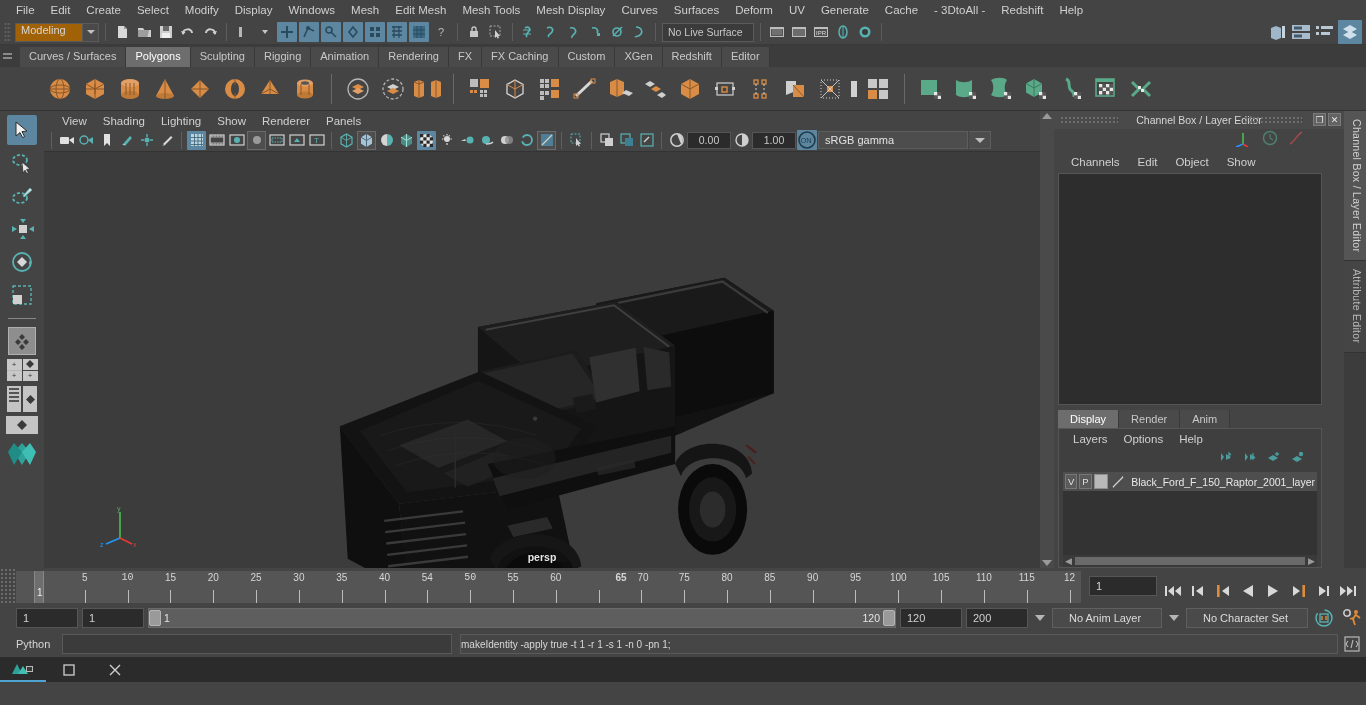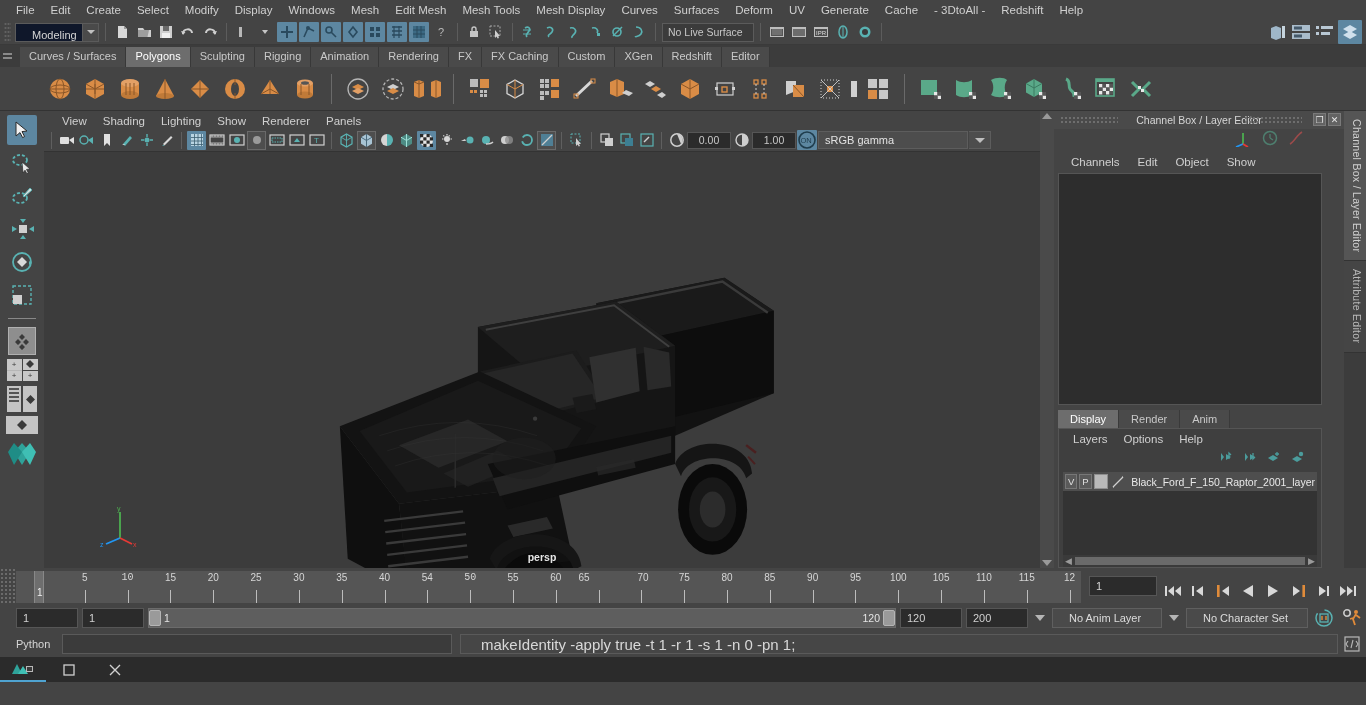--- a/index.html
+++ b/index.html
@@ -27,23 +27,23 @@
   .statusline {
     height: 25px; background: #444444; display: flex; align-items: center;
     padding: 0 4px; gap: 2px; border-bottom: 1px solid #3a3a3a;
   }
   .gripper {
     width: 7px; height: 20px; background:
       radial-gradient(circle, #666 1px, transparent 1.2px) 0 0/3px 4px;
     opacity: .85; flex: none; margin-right: 2px;
   }
   .menuset {
-    width: 84px; height: 19px; background: #0f172a; border: 1px solid #5b5b5b;
-    color: #d5d5d5; font-size: 11px; display: flex; align-items: flex-end;
-    padding-left: 16px; position: relative; flex: none;
+    width: 84px; height: 19px; background: #a16207; border: 1px solid #5b5b5b;
+    color: #d5d5d5; font-size: 11px; display: flex; align-items: flex-start;
+    padding-left: 5px; position: relative; flex: none;
   }
   .menuset .arrow {
     position: absolute; right: 0; top: 0; bottom: 0; width: 16px;
     background: #4a4a4a; border-left: 1px solid #5b5b5b;
     display: flex; align-items: center; justify-content: center;
   }
   .menuset .arrow:after {
     content: ''; border-left: 4px solid transparent; border-right: 4px solid transparent;
     border-top: 4px solid #c0c0c0;
   }
@@ -260,22 +260,22 @@
     height: 20px; background: #4a4a4a; border: 1px solid #5f5f5f; color: #dcdcdc;
     font-size: 11px; display: flex; align-items: center; padding: 0 16px; flex: none;
   }
 
   
   .cmdrow { height: 26px; background: #444; display: flex; align-items: center; padding-left: 16px; gap: 4px; }
   .cmd-label { font-size: 11px; color: #d6d6d6; width: 42px; flex: none; }
   .cmd-input { width: 390px; height: 20px; background: #3b3b3b; border: 1px solid #5a5a5a; flex: none; }
   .cmd-out {
     flex: 1 1 auto; height: 20px; background: #464646; border: 1px solid #5a5a5a;
-    font-size: 15px; color: #d8d8d8; display: flex; align-items: center;
-    padding-left: 20px; min-width: 0; margin-left: 4px;
+    font-size: 10px; color: #d8d8d8; display: flex; align-items: center;
+    padding-left: 0; min-width: 0; margin-left: 4px;
   }
   .cmd-end { width: 20px; height: 20px; display: flex; align-items: center; justify-content: center; flex: none; margin-right: 4px;}
 
   
   .taskbar { height: 25px; background: #2b2b2b; display: flex; align-items: center; gap: 0px; }
   .tbitem { width: 46px; height: 25px; display: flex; align-items: center; justify-content: center; }
   .tbitem.active { border-bottom: 2px solid #4fa3d1; }
 </style>
 </head>
 <body>
@@ -1363,21 +1363,21 @@
           <div class="tick-label" style="left: 368.525px;">40</div>
           <div class="tick-mark" style="left: 368.525px;"></div>
           <div class="tick-label" style="left: 411.341px;">54</div>
           <div class="tick-mark" style="left: 411.341px;"></div>
           <div class="tick-label" style="left: 454.156px; font-family: Liberation Mono, monospace;">50</div>
           <div class="tick-mark" style="left: 454.156px;"></div>
           <div class="tick-label" style="left: 496.972px;">55</div>
           <div class="tick-mark" style="left: 496.972px;"></div>
           <div class="tick-label" style="left: 539.787px;">60</div>
           <div class="tick-mark" style="left: 539.787px;"></div>
-          <div class="tick-label" style="left: 568px;">65</div>
+          <div class="tick-label" style="left: 605px; font-weight: bold;">65</div>
           <div class="tick-mark" style="left: 582.603px;"></div>
           <div class="tick-label" style="left: 627px;">70</div>
           <div class="tick-mark" style="left: 625.419px;"></div>
           <div class="tick-label" style="left: 668.234px;">75</div>
           <div class="tick-mark" style="left: 668.234px;"></div>
           <div class="tick-label" style="left: 711.05px;">80</div>
           <div class="tick-mark" style="left: 711.05px;"></div>
           <div class="tick-label" style="left: 753.865px;">85</div>
           <div class="tick-mark" style="left: 753.865px;"></div>
           <div class="tick-label" style="left: 796.681px;">90</div>

